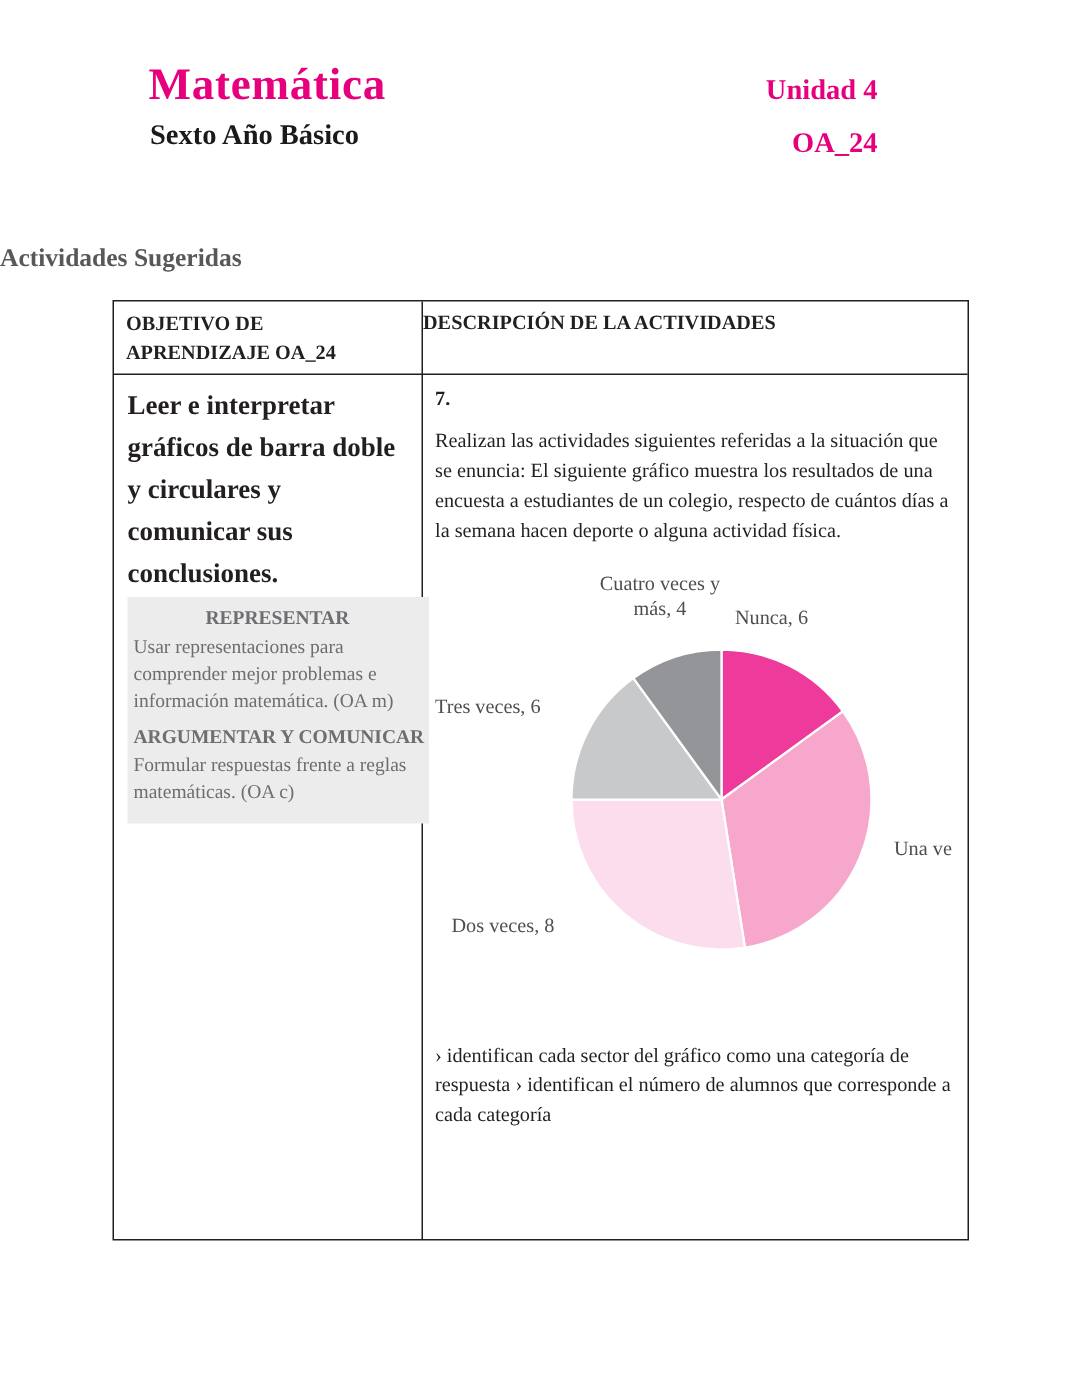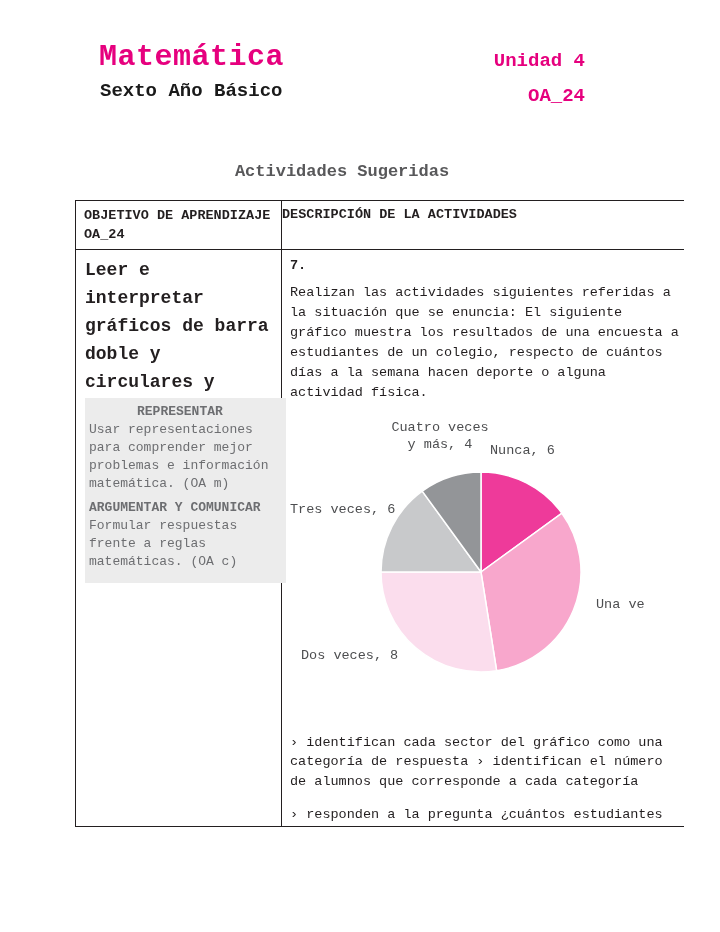--- a/index.html
+++ b/index.html
@@ -1,21 +1,21 @@
 <!DOCTYPE html>
 <html lang="es" style="--accent: #e6007e; --heading-gray: #58585a; --skill-gray: #6d6e71;"><head>
 <meta charset="utf-8">
 <style>
   html, body { margin: 0; padding: 0; background: #ffffff; }
   .page {
     position: relative;
     width: 684px;
     height: 932px;
     background: #ffffff;
-    font-family: Liberation Mono, monospace;
+    font-family: Liberation Serif, serif;
     color: #231f20;
     overflow: hidden;
   }
 
   
   .doc-title {
     position: absolute; left: 99px; top: 40px;
     font-size: 30px; font-weight: bold; color: var(--accent, #e6007e);
     letter-spacing: 0.5px;
   }
@@ -26,31 +26,30 @@
   .header-right {
     position: absolute; right: 99px; top: 50px; text-align: right;
   }
   .unit-label, .oa-label {
     font-size: 19px; font-weight: bold; color: var(--accent, #e6007e);
   }
   .unit-label { margin-bottom: 13px; }
 
   .section-title {
     position: absolute; left: 0; top: 162px; width: 100%;
-    text-align: center; font-size: 17px; font-weight: bold;
+    font-size: 17px; font-weight: bold;
     color: var(--heading-gray, #58585a);
   }
 
   
   .tbl {
     position: absolute; left: 75px; top: 200px;
     width: 569px; height: 625px;
     border: 1.5px solid #231f20;
     box-sizing: content-box;
-    padding-left: 44px;
   }
   .tbl-vline { position: absolute; left: 205px; top: 0; bottom: 0; width: 1px; background: #231f20; }
   .tbl-hline { position: absolute; left: 0; right: 0; top: 48px; height: 1px; background: #231f20; }
 
   .th-left {
     position: absolute; left: 0; top: 0; width: 205px; height: 48px;
     padding: 6px 8px; box-sizing: border-box;
     font-size: 13.5px; font-weight: bold; line-height: 1.4;
   }
   .th-right {
@@ -147,17 +146,16 @@
             <path d="M 105 105 L 46.22147477075268 24.098300562505273 A 100 100 0 0 1 104.99999999999999 5 Z" fill="#939598" stroke="#ffffff" stroke-width="1.5"></path>
           </svg>
         <div class="pie-label lbl-cuatro">Cuatro veces y más, 4</div>
         <div class="pie-label lbl-nunca">Nunca, 6</div>
         <div class="pie-label lbl-tres">Tres veces, 6</div>
         <div class="pie-label lbl-una">Una ve</div>
         <div class="pie-label lbl-dos">Dos veces, 8</div>
       </div>
 
       <div class="activity-bullet">› identifican cada sector del gráfico como una categoría de respuesta › identifican el número de alumnos que corresponde a cada categoría</div>
-      <div class="activity-bullet">› responden a la pregunta ¿cuántos estudiantes realizan deporte tres veces por semana? A partir del gráfico</div>
     </div>
   </div>
 
 </div>
 
 </body></html>

